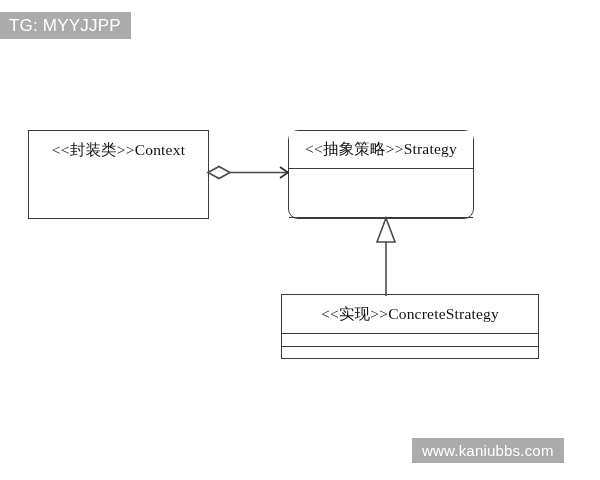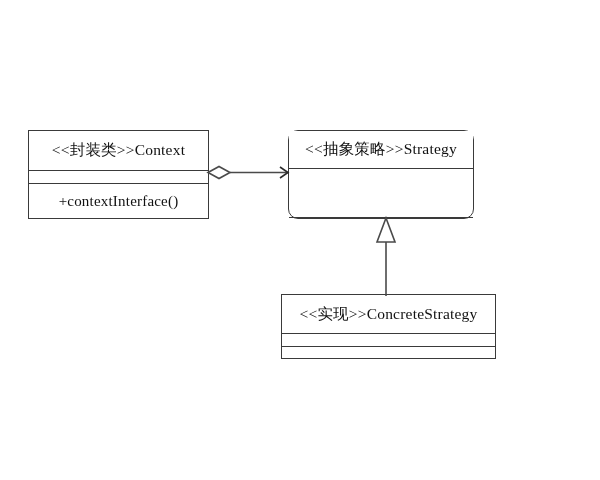--- a/index.html
+++ b/index.html
@@ -79,40 +79,41 @@
   .divider-top {
     border-top: 1.6px solid #3a3a3a;
   }
 
   
   #class-context {
     left: 28px;
     top: 130px;
     width: 181px;
     height: 89px;
+    align-items: center;
   }
   #class-context .name { height: 39px; }
   #class-context .attrs { height: 13px; }
   #class-context .ops { flex: 1; }
 
   #class-strategy {
     left: 288px;
     top: 130px;
     width: 186px;
     height: 89px;
     border-radius: 10px;
   }
   #class-strategy .name { height: 39px; }
   #class-strategy .attrs { height: 13px; }
   #class-strategy .ops { flex: 1; margin-top: 36px; }
 
   #class-concrete-strategy {
     left: 281px;
     top: 294px;
-    width: 215px;
+    width: 258px;
     height: 65px;
   }
   #class-concrete-strategy .name { height: 38px; }
   #class-concrete-strategy .attrs { height: 13px; }
   #class-concrete-strategy .ops { flex: 1; }
 
   
   .connector {
     position: absolute;
     overflow: visible;
@@ -143,25 +144,25 @@
     stroke: #2b2b2b;
     stroke-width: 1.6;
     fill: none;
   }
 </style>
 </head>
 <body>
 
 <div id="canvas">
 
+  <div class="watermark" id="watermark-top">TG: MYYJJPP</div>
 
   <div class="uml-class" id="class-context">
     <div class="uml-compartment name">&lt;&lt;封装类&gt;&gt;Context</div>
     <div class="uml-compartment attrs divider-top"></div>
-    <div class="uml-compartment ops divider-top">+contextInterface()</div>
   </div>
 
   <div class="uml-class" id="class-strategy">
     <div class="uml-compartment name">&lt;&lt;抽象策略&gt;&gt;Strategy</div>
     <div class="uml-compartment attrs divider-top"></div>
     <div class="uml-compartment ops divider-top">+algorithmInterface()</div>
   </div>
 
   <div class="uml-class" id="class-concrete-strategy">
     <div class="uml-compartment name">&lt;&lt;实现&gt;&gt;ConcreteStrategy</div>
@@ -173,14 +174,15 @@
     <line class="conn-line" x1="30" y1="14.5" x2="88" y2="14.5"></line>
     <polygon class="conn-shape-hollow" points="8,14.5 19,8.5 30,14.5 19,20.5"></polygon>
     <polyline class="conn-arrow-open" points="80,9 88,14.5 80,20"></polyline>
   </svg>
 
   <svg class="connector" id="realization-connector" viewBox="0 0 48 84">
     <line class="conn-line" x1="24" y1="28" x2="24" y2="82"></line>
     <polygon class="conn-shape-hollow" points="24,4 33,28 15,28"></polygon>
   </svg>
 
+  <div class="watermark" id="watermark-bottom">www.kaniubbs.com</div>
 
 </div>
 
 </body></html>

